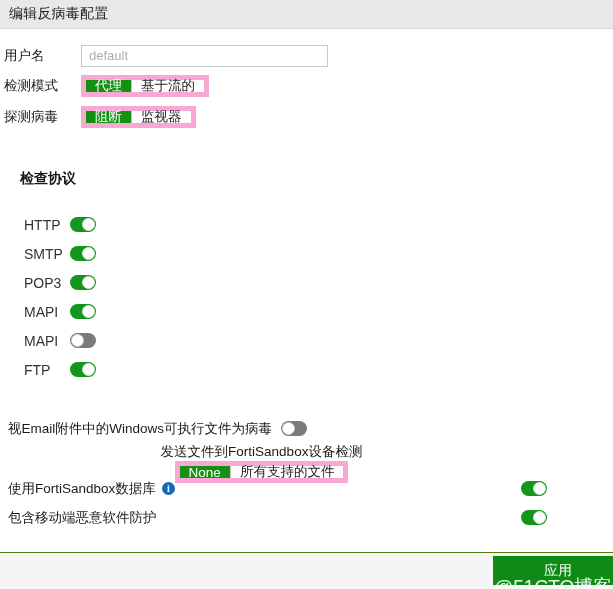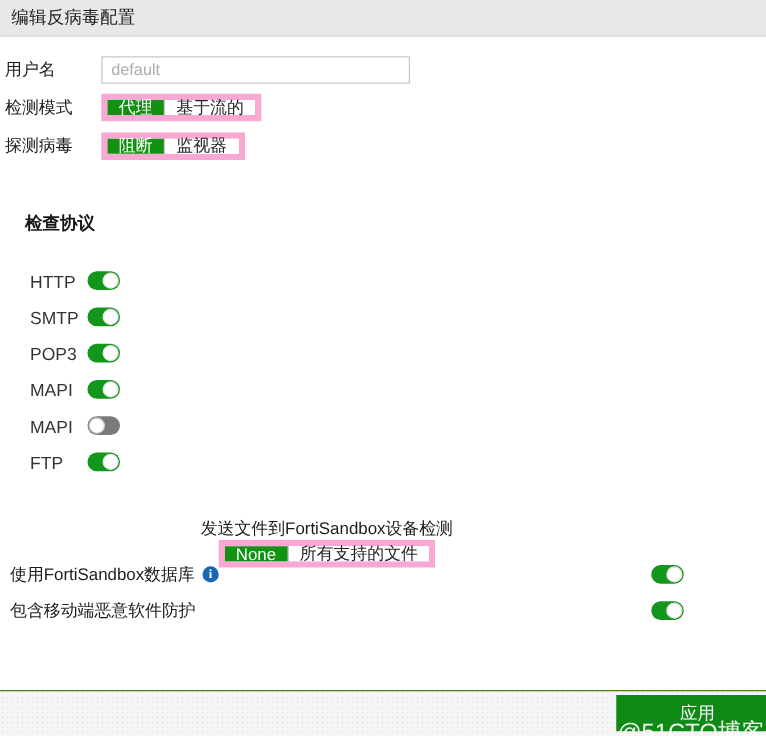--- a/index.html
+++ b/index.html
@@ -352,20 +352,27 @@
     <div class="prow">
       <span class="pname">FTP</span>
       <span class="toggle on">
           <span class="knob"></span>
         </span>
     </div>
 
     <div style="height:20px;"></div>
     <div style="height:10px;"></div>
 
+    <div class="orow">
+      <span class="oname">视Email附件中的Windows可执行文件为病毒</span>
+      <span style="width:9px;flex:0 0 9px;"></span>
+      <span class="toggle">
+          <span class="knob"></span>
+        </span>
+    </div>
 
     <div class="orow" style="height:31px;padding-right:98px;flex-direction:column;">
       <span class="oname">发送文件到FortiSandbox设备检测</span>
       <span class="spacer"></span>
       <span class="seg">
         <span class="segbtn active">None</span>
         <span class="segbtn">所有支持的文件</span>
       </span>
     </div>
 

